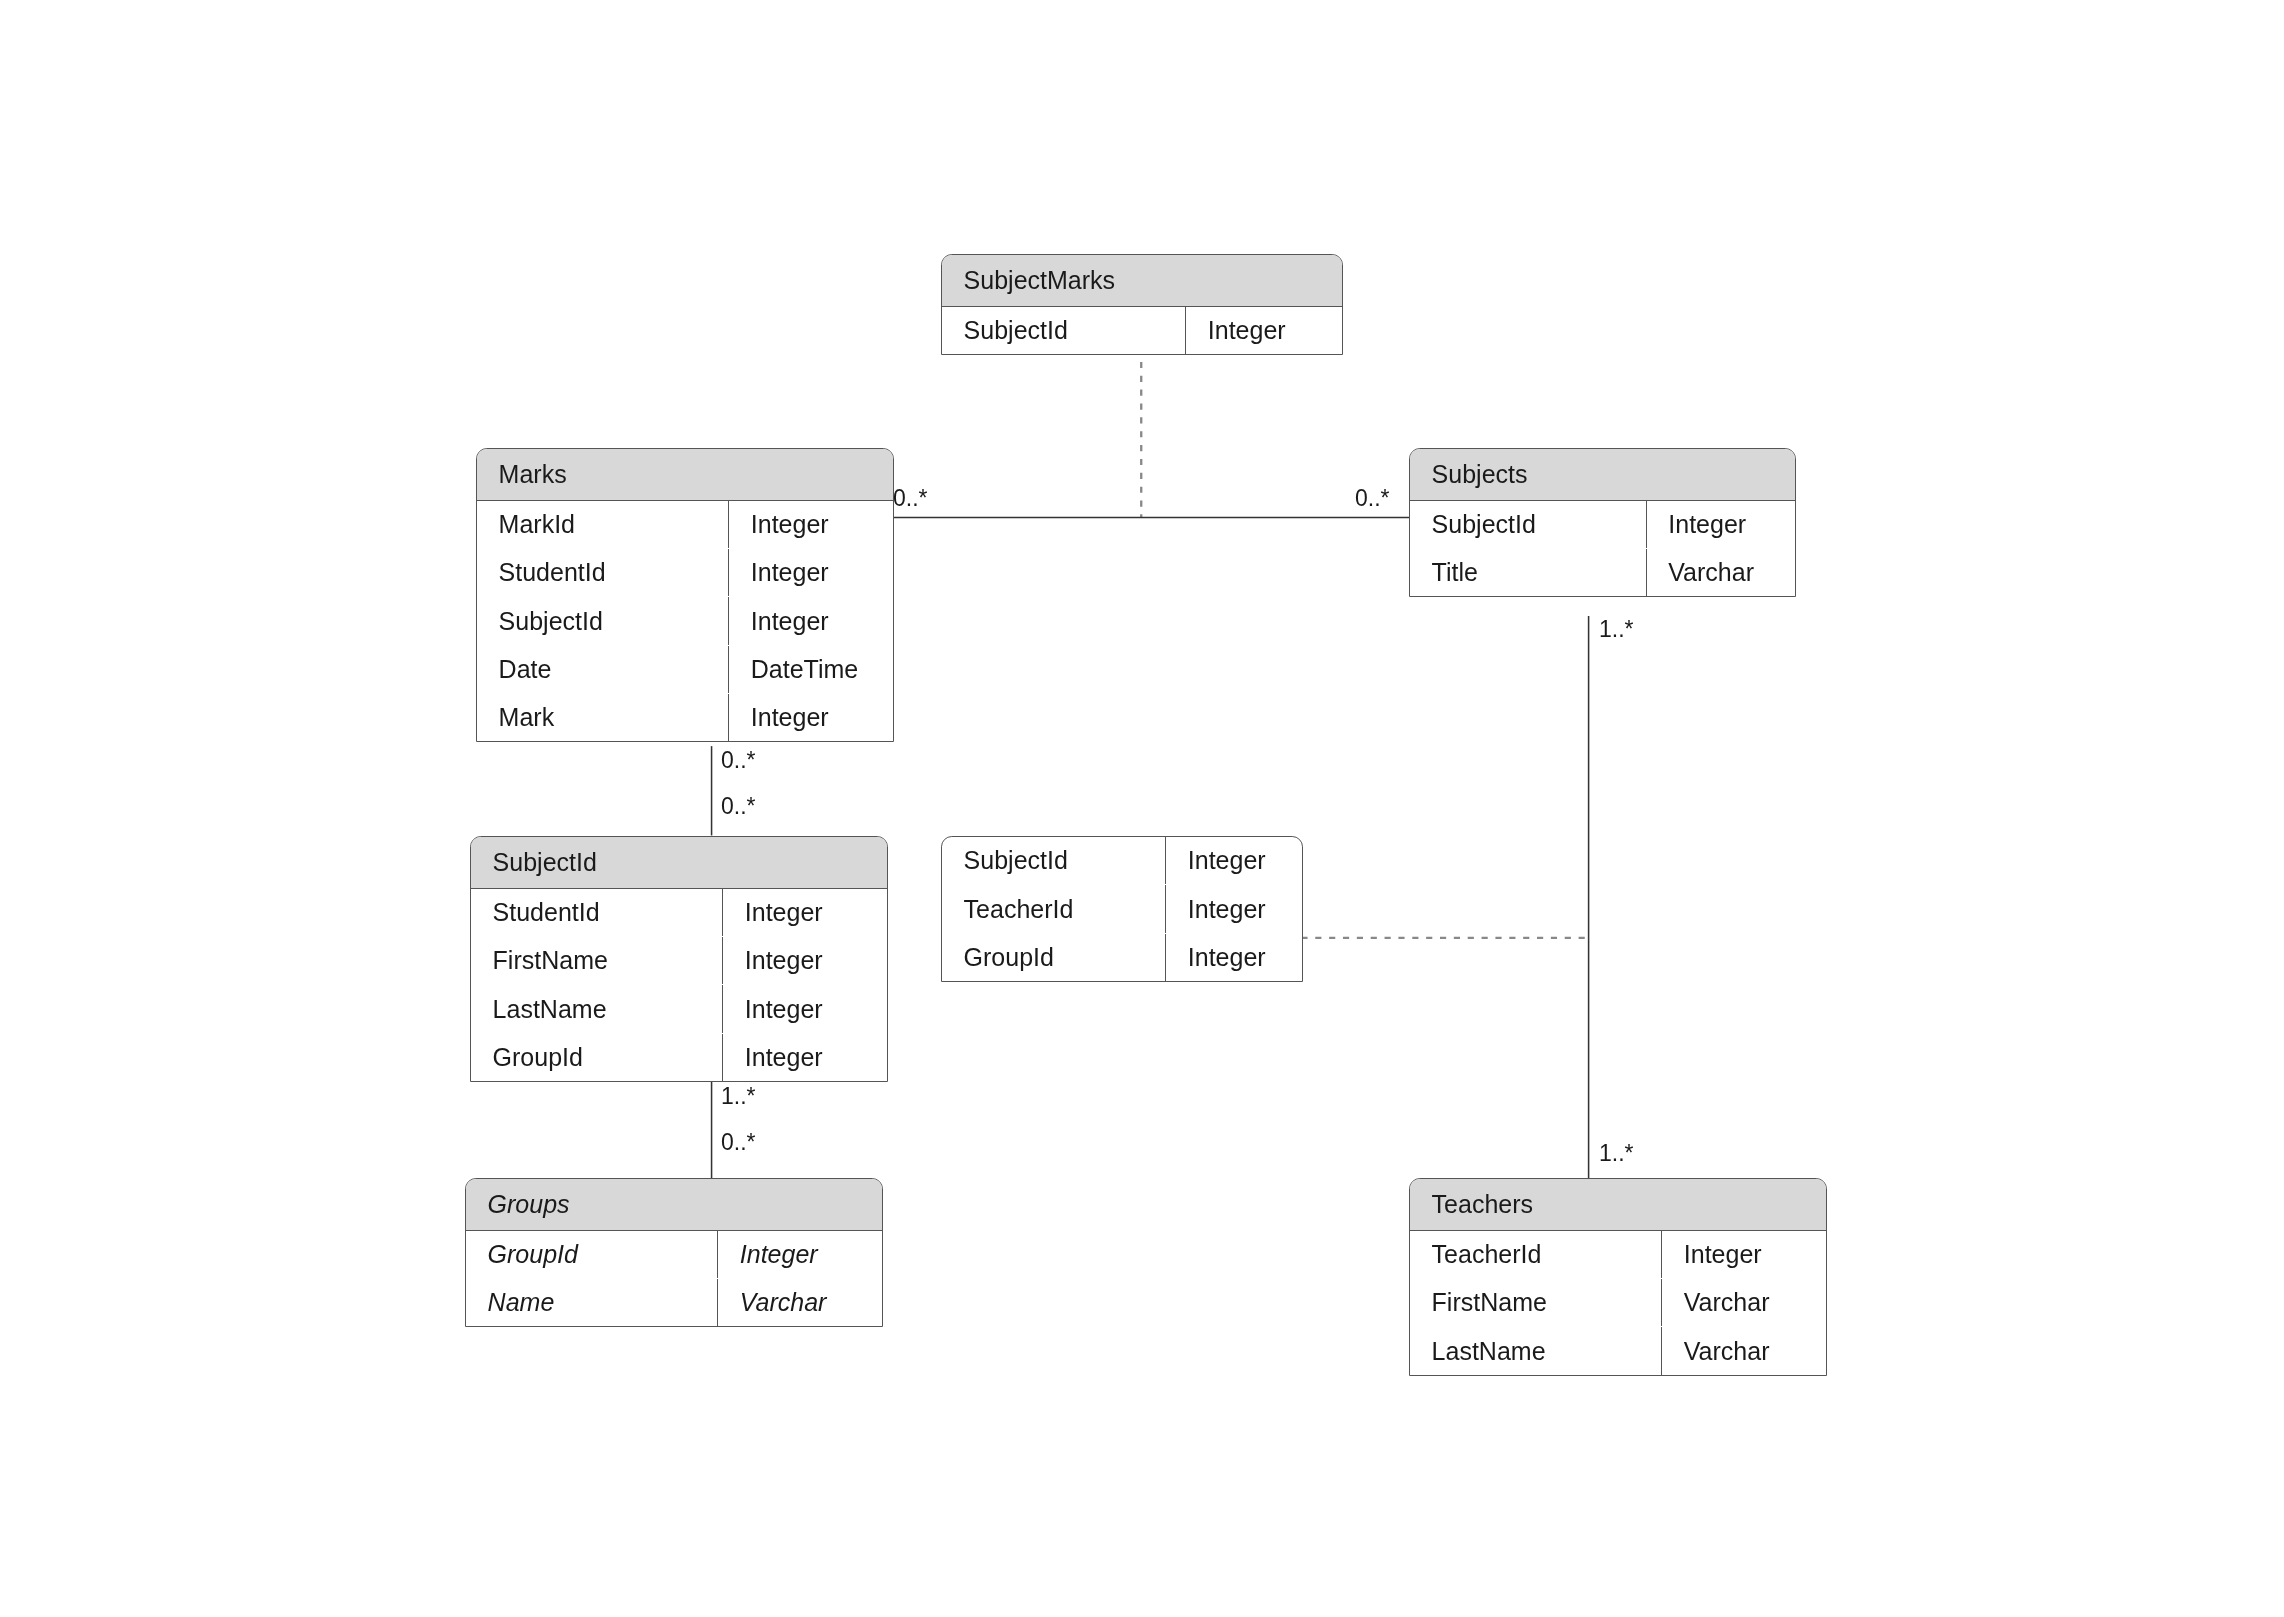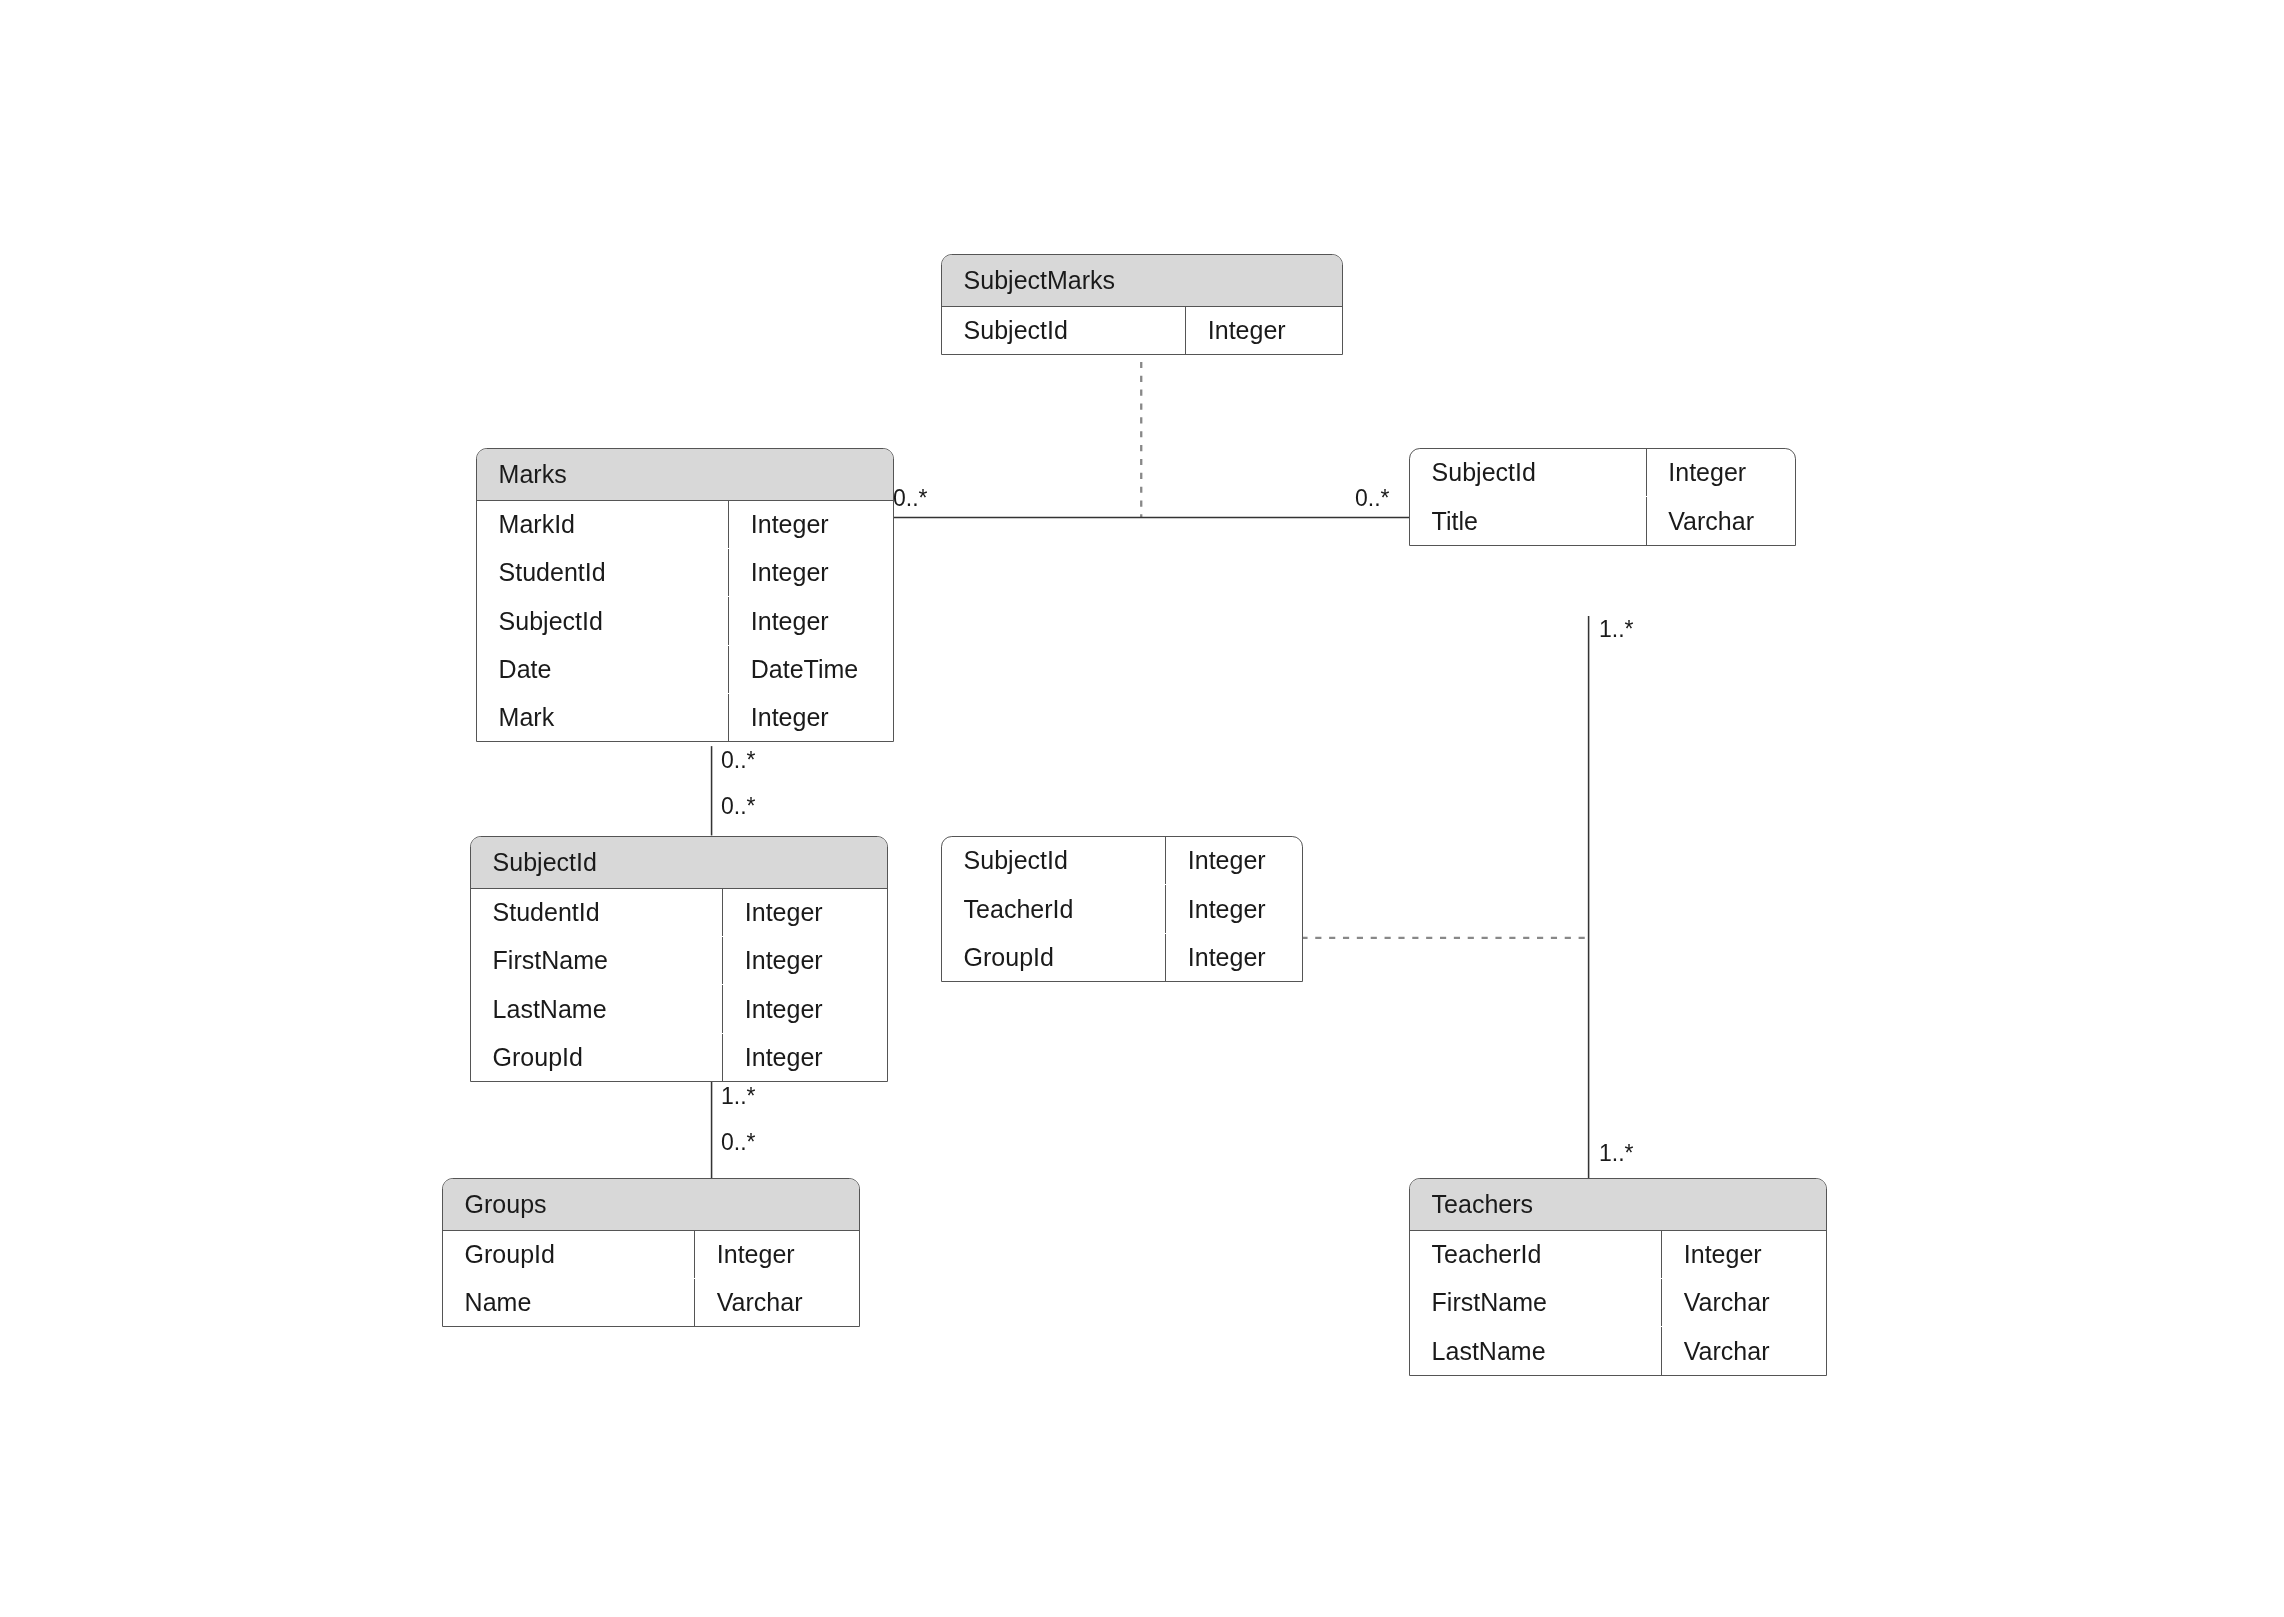--- a/index.html
+++ b/index.html
@@ -108,20 +108,21 @@
       <div class="col-type">DateTime</div>
     </div>
     <div class="entity-row">
       <div class="col-name">Mark</div>
       <div class="col-type">Integer</div>
     </div>
   </div>
 </div>
 
 <div class="entity" style="left:1409px; top:448px; width:385px;">
+  <div class="entity-title">Subjects</div>
   <div class="entity-body">
     <div class="entity-row">
       <div class="col-name">SubjectId</div>
       <div class="col-type">Integer</div>
     </div>
     <div class="entity-row">
       <div class="col-name">Title</div>
       <div class="col-type">Varchar</div>
     </div>
   </div>
@@ -159,21 +160,21 @@
       <div class="col-name">TeacherId</div>
       <div class="col-type">Integer</div>
     </div>
     <div class="entity-row">
       <div class="col-name">GroupId</div>
       <div class="col-type">Integer</div>
     </div>
   </div>
 </div>
 
-<div class="entity" style="left:442px; top:1178px; width:416px;">
+<div class="entity" style="left:465px; top:1178px; width:416px;font-style:italic;">
   <div class="entity-title">Groups</div>
   <div class="entity-body">
     <div class="entity-row">
       <div class="col-name">GroupId</div>
       <div class="col-type">Integer</div>
     </div>
     <div class="entity-row">
       <div class="col-name">Name</div>
       <div class="col-type">Varchar</div>
     </div>

